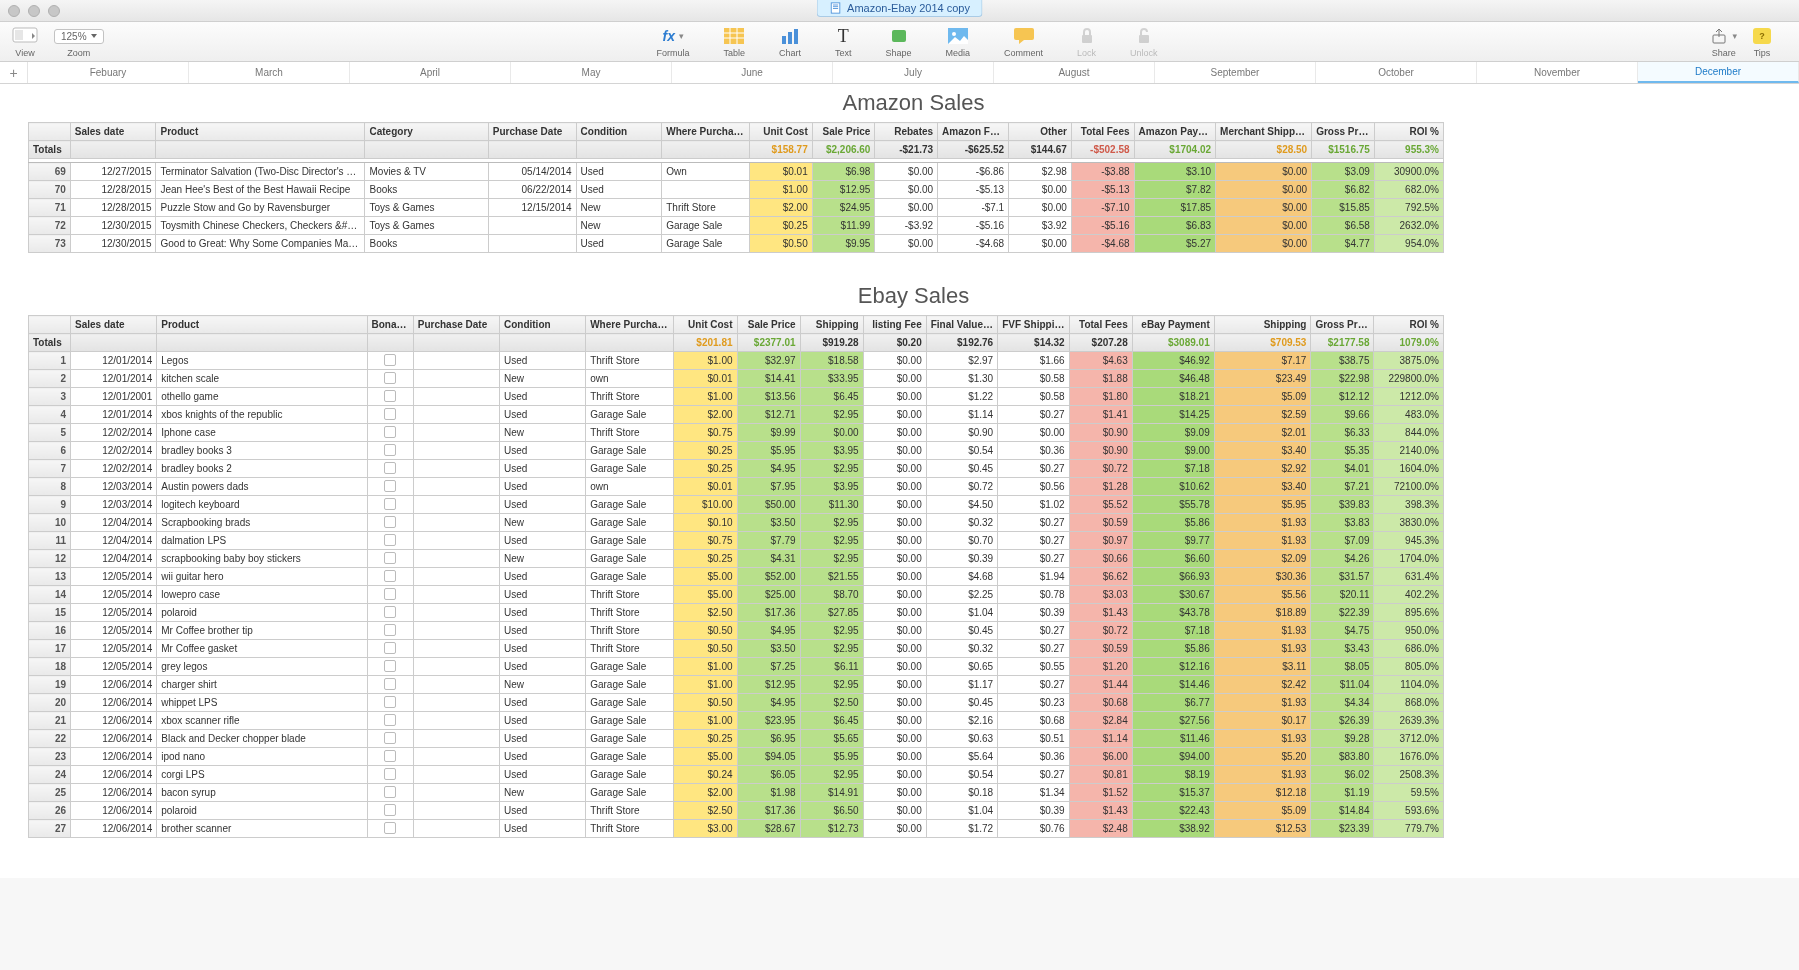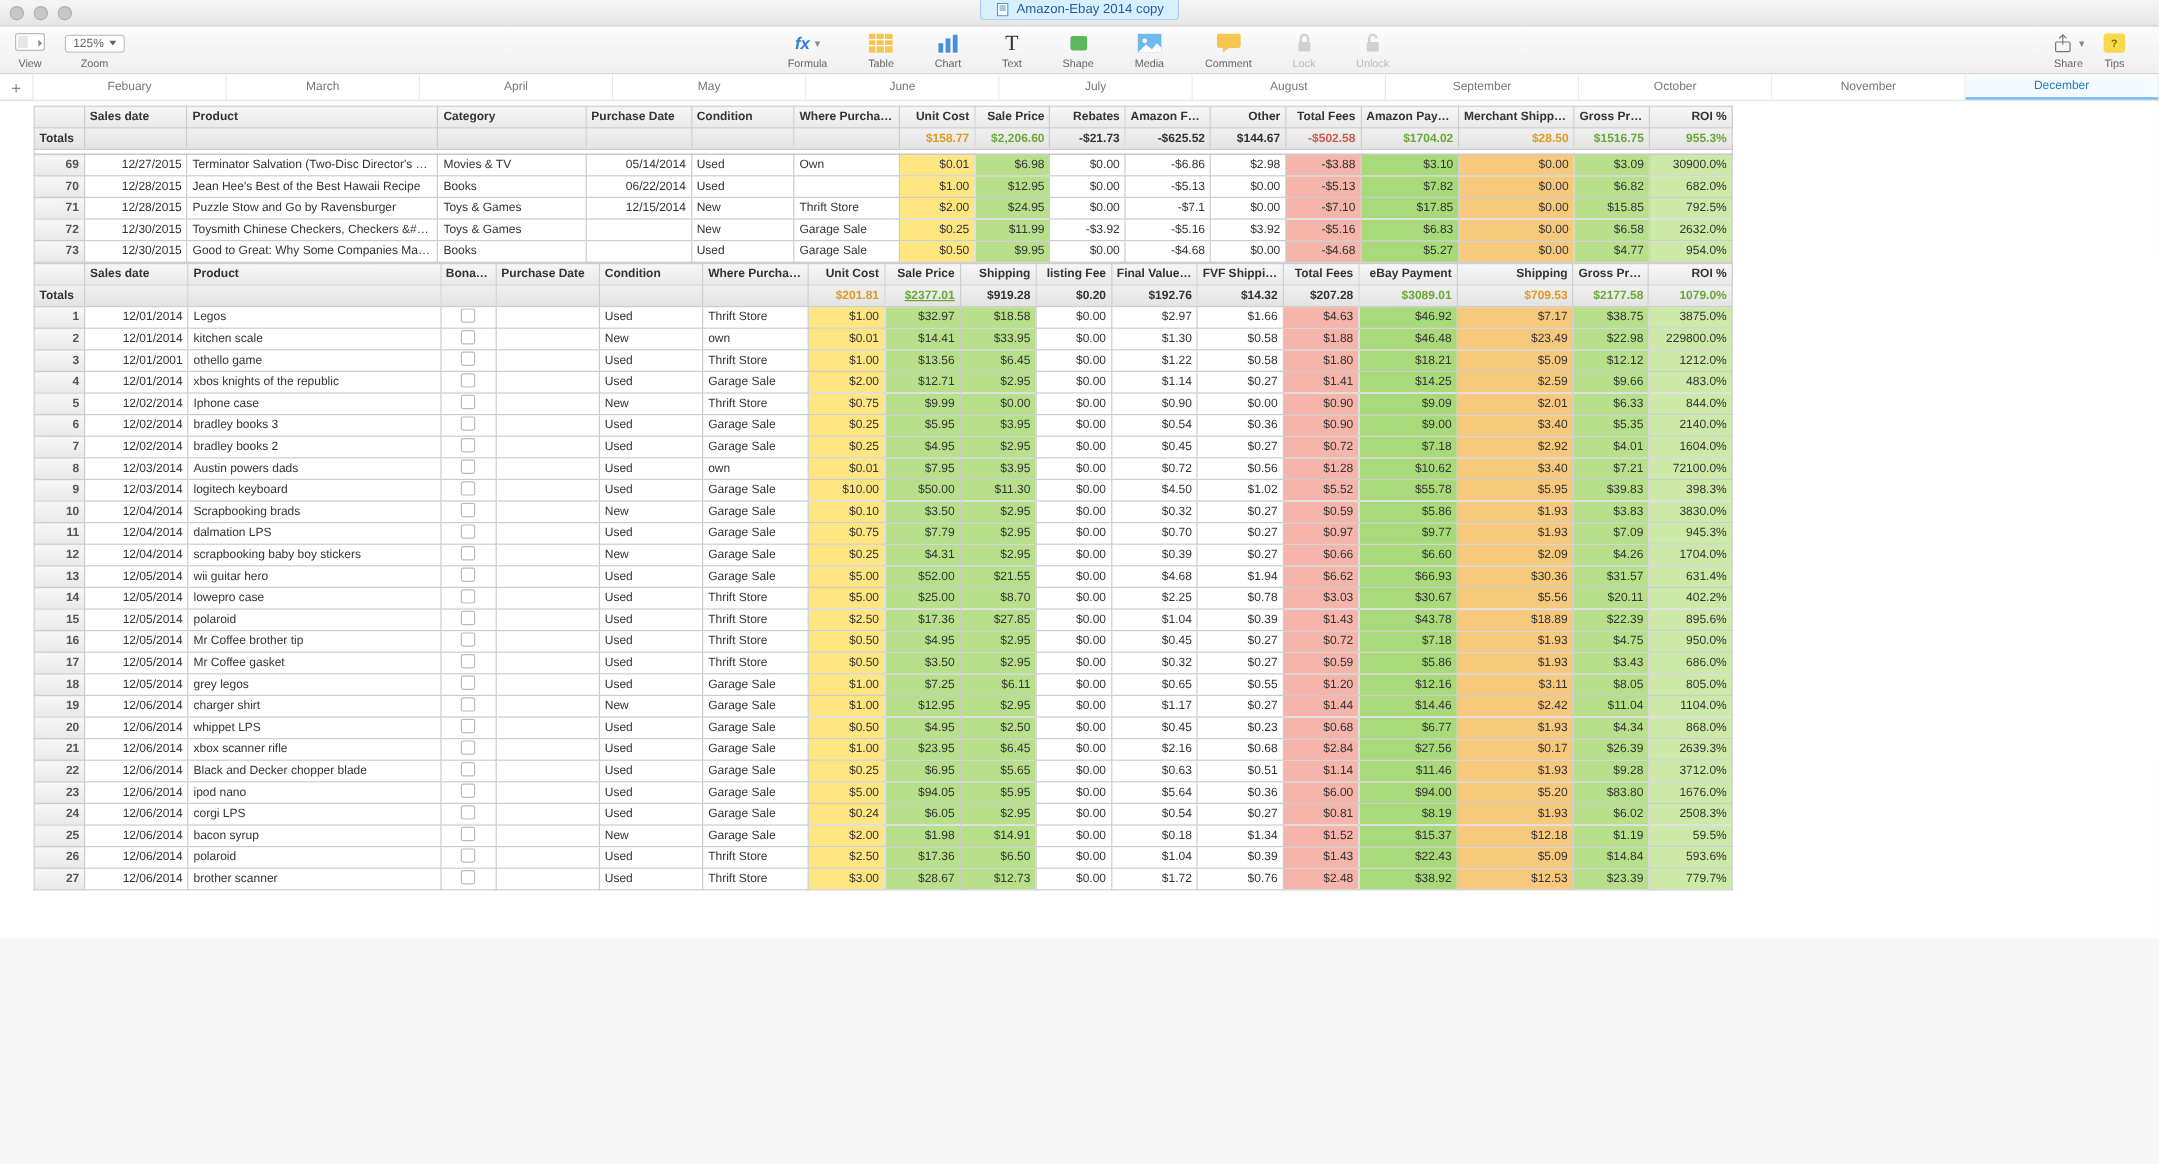--- a/index.html
+++ b/index.html
@@ -201,20 +201,21 @@
       <div class="sheet-tab">August</div>
       <div class="sheet-tab">September</div>
       <div class="sheet-tab">October</div>
       <div class="sheet-tab">November</div>
       <div class="sheet-tab active">December</div>
     </div>
 </div>
 
 <div class="canvas">
 
+  <div class="tbl-title">Amazon Sales</div>
   <table>
     <colgroup>
       <col class="c-rn">
         <col class="c-date">
         <col class="c-prod">
         <col class="c-cat">
         <col class="c-pd">
         <col class="c-cond">
         <col class="c-wp">
       <col class="c-uc">
@@ -365,20 +366,21 @@
           <td class="num">$0.00</td>
           <td class="num h-red">-$4.68</td>
           <td class="num h-green2">$5.27</td>
           <td class="num h-orange">$0.00</td>
           <td class="num h-green">$4.77</td>
           <td class="num h-ltgreen">954.0%</td>
         </tr>
       </tbody>
   </table>
 
+  <div class="tbl-title" style="margin-top:30px">Ebay Sales</div>
   <table>
     <colgroup>
       <col class="c-rn">
         <col class="c-date">
         <col class="c-prod">
         <col class="ec-bon">
         <col class="ec-pd">
         <col class="c-cond">
         <col class="c-wp">
       <col class="c-uc">
@@ -418,21 +420,21 @@
     <tbody>
       <tr class="totals" id="ebay-totals">
           <td>Totals</td>
           <td></td>
           <td></td>
           <td></td>
           <td></td>
           <td></td>
           <td></td>
           <td class="num" style="color: rgb(224, 155, 30);">$201.81</td>
-          <td class="num" style="color: rgb(106, 168, 54); text-decoration: underline;">$2377.01</td>
+          <td class="num" style="color: rgb(106, 168, 54);">$2377.01</td>
           <td class="num">$919.28</td>
           <td class="num">$0.20</td>
           <td class="num">$192.76</td>
           <td class="num">$14.32</td>
           <td class="num">$207.28</td>
           <td class="num" style="color: rgb(106, 168, 54);">$3089.01</td>
           <td class="num" style="color: rgb(224, 155, 30);">$709.53</td>
           <td class="num" style="color: rgb(106, 168, 54);">$2177.58</td>
           <td class="num" style="color: rgb(106, 168, 54);">1079.0%</td>
         </tr>

